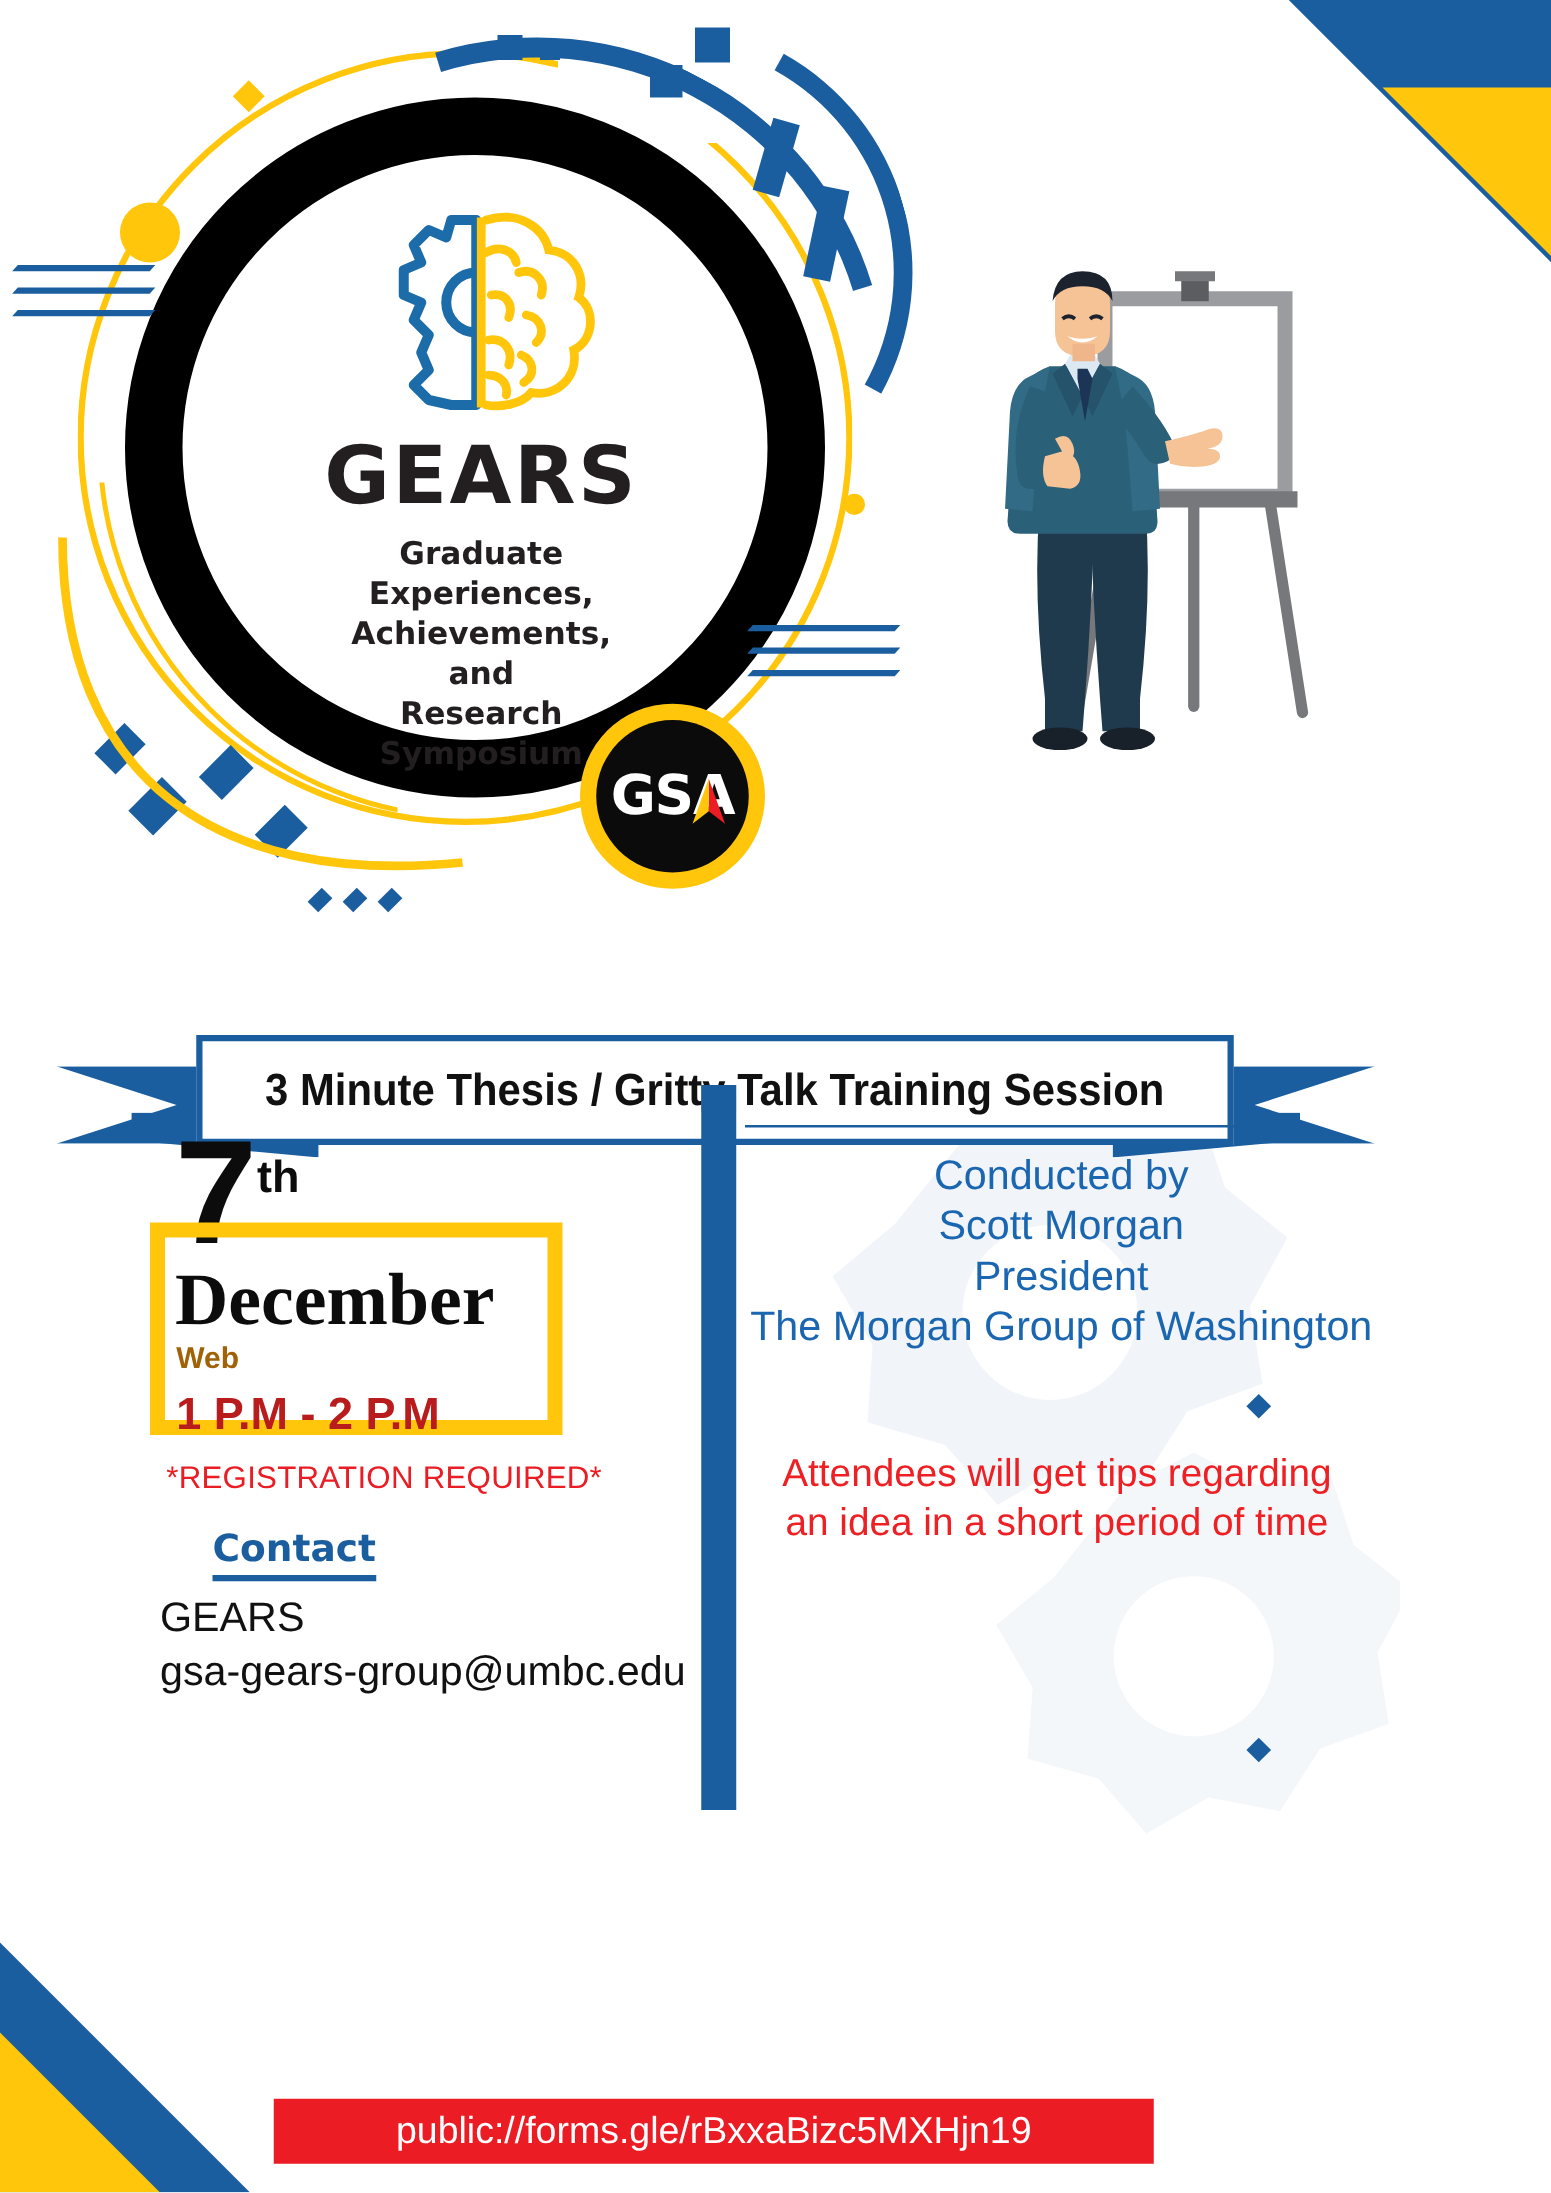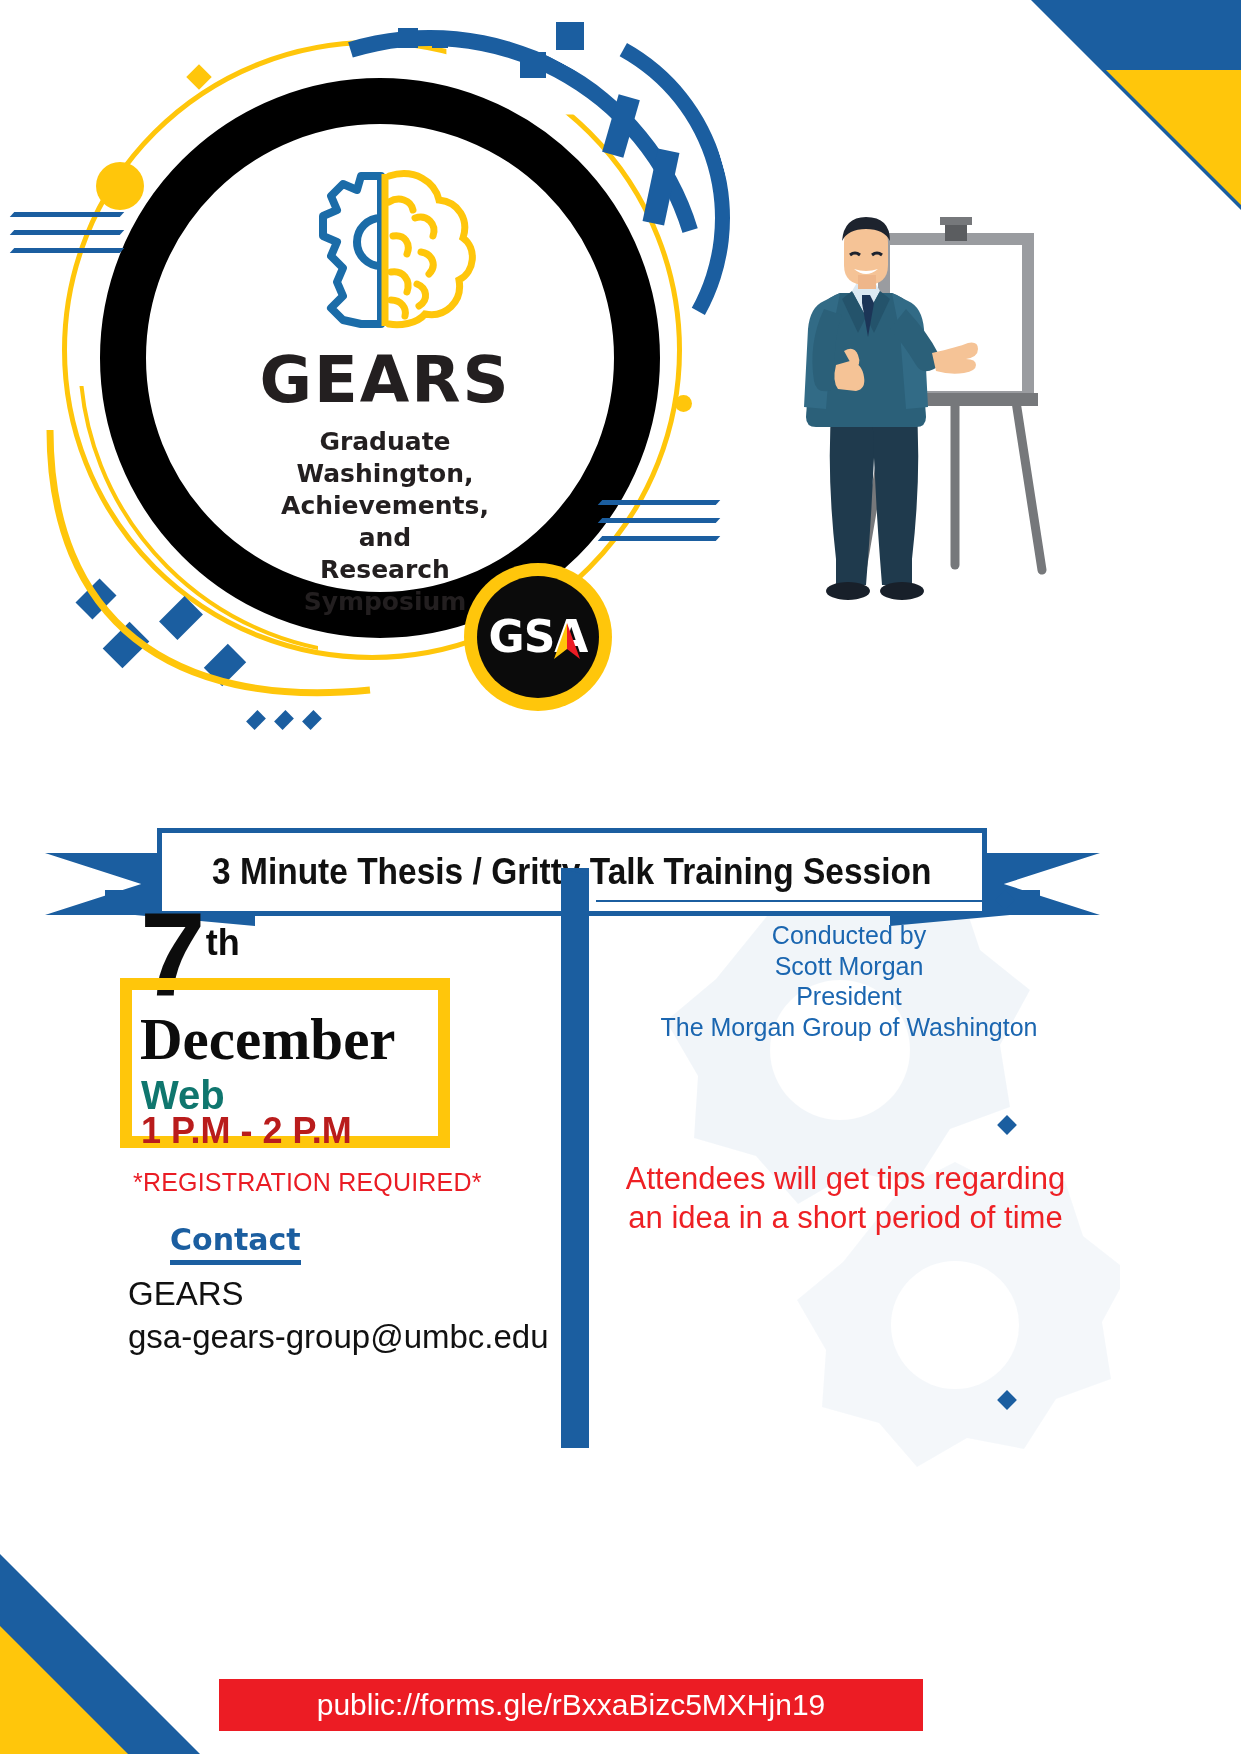--- a/index.html
+++ b/index.html
@@ -79,21 +79,21 @@
 
   
   .date-day{position:absolute;left:140px;top:900px;font-family:"Liberation Sans",sans-serif;
     font-weight:bold;font-size:118px;line-height:.92;color:#0c0c0c;}
   .date-day sup{font-size:36px;vertical-align:super;font-weight:bold;text-align:right;}
   .date-box{position:absolute;left:120px;top:978px;width:330px;height:170px;
     border:12px solid #ffc60b;box-sizing:border-box;}
   .date-month{position:absolute;left:140px;top:1010px;font-family:Liberation Serif, serif;
     font-weight:bold;font-size:59px;color:#0c0c0c;line-height:1;}
   .date-web{position:absolute;left:141px;top:1075px;font-family:"Liberation Sans",sans-serif;
-    font-weight:bold;font-size:40px;color:#0f766e;line-height:1;}
+    font-weight:bold;font-size:24px;color:#a16207;line-height:1;}
   .date-time{position:absolute;left:141px;top:1113px;font-family:"Liberation Sans",sans-serif;
     font-weight:bold;font-size:36px;color:#b91c1c;line-height:1;}
   .reg{position:absolute;left:133px;top:1168px;font-family:"Liberation Sans",sans-serif;
     font-size:25px;color:#ea1c24;letter-spacing:.2px;}
 
   
   .contact-h{position:absolute;left:150px;top:1222px;font-family:"DejaVu Sans",sans-serif;
     font-weight:bold;font-size:30px;color:#1b5ea0;border-bottom:5px solid #1b5ea0;
     padding-bottom:3px;margin-left:20px;}
   .contact-l1{position:absolute;left:128px;top:1275px;font-family:"Liberation Sans",sans-serif;
@@ -102,21 +102,21 @@
     font-size:33px;color:#111;}
 
   
   .vbar{position:absolute;left:561px;top:868px;width:28px;height:580px;background:#1b5ea0;}
   .vbar-top{position:absolute;left:561px;top:868px;width:28px;height:22px;
     background:#1b5ea0;clip-path:polygon(0 0,100% 35%,100% 100%,0 100%);}
   .hline{position:absolute;left:596px;top:900px;width:410px;height:2px;background:#1b5ea0;}
   .rdiamond{position:absolute;background:#1b5ea0;transform:rotate(45deg);width:14px;height:14px;}
 
   .cond{position:absolute;left:589px;top:920px;width:520px;text-align:center;
-    font-family:"Liberation Sans",sans-serif;font-size:25px;color:#1b66b0;line-height:1.22;}
+    font-family:"Liberation Sans",sans-serif;font-size:33px;color:#1b66b0;line-height:1.22;}
   .attend{position:absolute;left:578px;top:1160px;width:535px;text-align:center;
     font-family:"Liberation Sans",sans-serif;font-size:31px;color:#ee2024;line-height:1.25;}
 
   
   .urlbar{position:absolute;left:219px;top:1679px;width:704px;height:52px;
     background:#ec1c24;display:flex;align-items:center;justify-content:center;}
   .urlbar span{font-family:"Liberation Sans",sans-serif;font-size:30px;color:#fff;}
 
   .wm{position:absolute;opacity:.055;pointer-events:none;}
 </style>
@@ -197,21 +197,21 @@
         <path d="M108 76 c12 -2 18 8 14 18"></path>
         <path d="M136 92 c12 2 16 14 8 22"></path>
         <path d="M106 112 c12 -2 20 8 16 20"></path>
         <path d="M132 124 c10 4 12 16 2 22"></path>
         <path d="M106 140 c10 0 16 8 14 16"></path>
       </g>
       <line x1="100" y1="14" x2="100" y2="166" stroke="#ffc60b" stroke-width="7"></line>
     </svg>
     <div class="gears-word">GEARS</div>
     <div class="gears-tag">
-      <div>Graduate Washington,</div>
+      <div>Graduate Experiences,</div>
       <div>Achievements, and</div>
       <div>Research Symposium</div>
     </div>
   </div>
 
   <div class="gsa">
     <div class="gsa-in"></div>
     <div class="gsa-txt">GSA</div>
     <svg style="position:absolute;left:86px;top:58px;width:34px;height:42px;" viewBox="0 0 34 42">
       <path d="M17 2 L30 38 L17 28 Z" fill="#ec1c24"></path>

